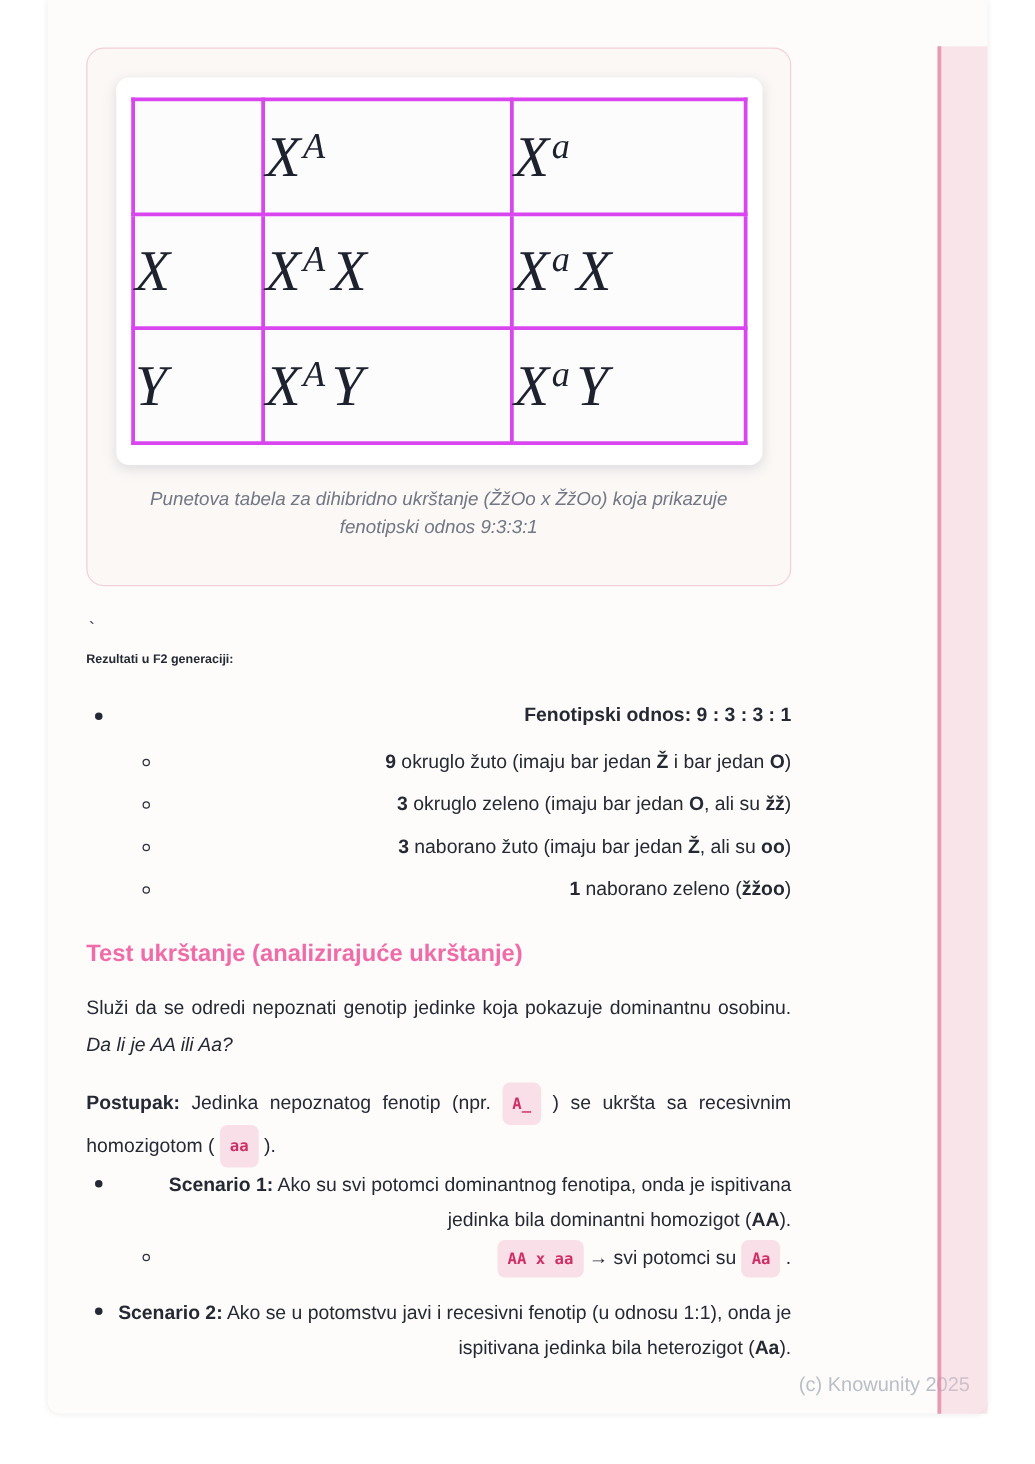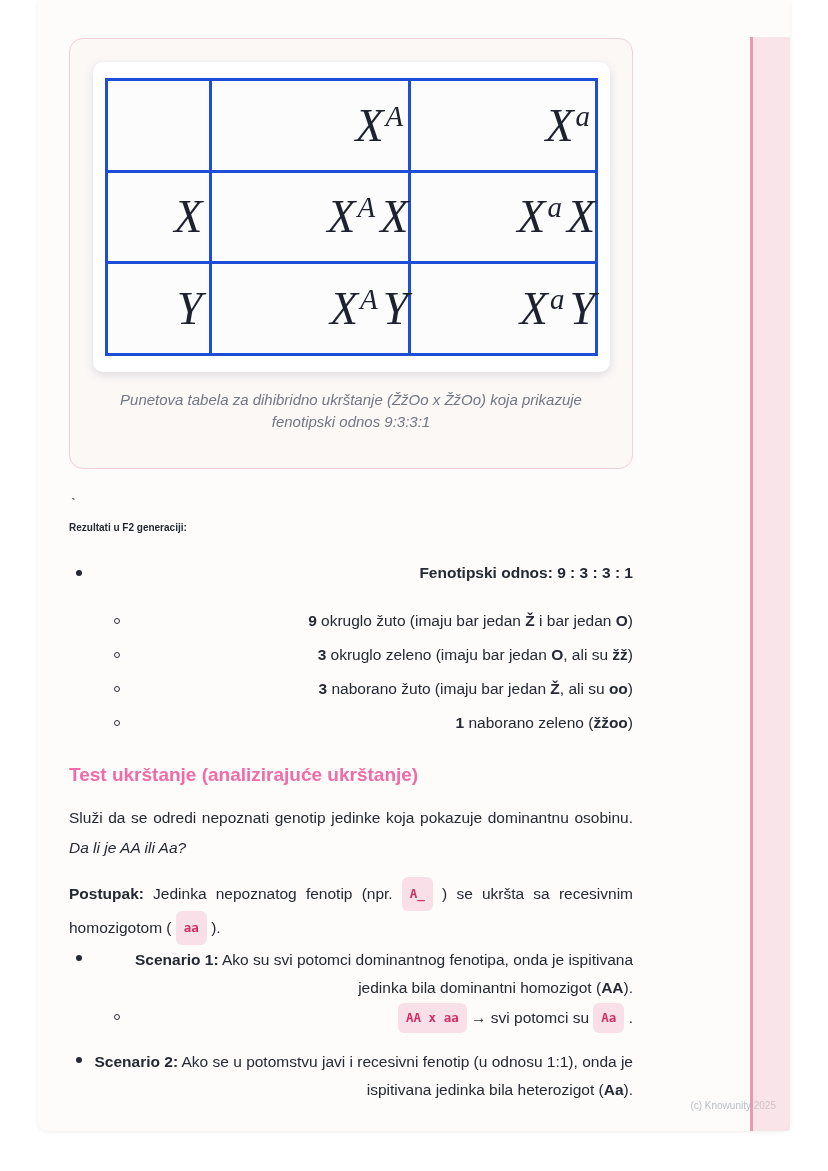--- a/index.html
+++ b/index.html
@@ -39,23 +39,23 @@
     border-radius:10px;
     box-shadow:0 3px 10px rgba(120,120,140,0.22);
     padding:16px 12px;
   }
   table.punnett {
     border-collapse:collapse;
     width:100%; height:100%;
     table-layout:fixed;
   }
   table.punnett td {
-    border:3px solid #1d4ed8;
+    border:3px solid #d946ef;
     background:#fcfcfd;
-    text-align:right; vertical-align:middle;
+    text-align:left; vertical-align:middle;
   }
   table.punnett col.c1 { width:21.3%; }
   table.punnett col.c2 { width:40.6%; }
   table.punnett col.c3 { width:38.1%; }
   .pbase,.ptail {
     font-family:"Liberation Serif", serif;
     font-style:italic; font-weight:500;
     font-size:46px; color:#1d222e;
   }
   .ptail { margin-left:5px; }
@@ -89,21 +89,21 @@
     background:#242933; margin:9px 12px 0 7px;
   }
   .ring {
     flex:0 0 auto; width:6px; height:6px; border-radius:50%;
     border:1.5px solid #2c313c; margin:8px 11px 0 7px; background:transparent;
   }
   .li-text { flex:1 1 auto; font-size:15.5px; line-height:22px; }
 
   .f2-list { margin-top:22px; }
   .f2-title { font-weight:700; font-size:15.5px; line-height:24px; }
-  .f2-sub { margin:25px 0 0 38px; list-style:none; }
+  .f2-sub { margin:14px 0 0 38px; list-style:none; }
   .f2-sub .li { margin-bottom:12px; }
 
   .h-test {
     margin-top:28px;
     font-size:19px; font-weight:700; line-height:26px;
     color:#f06ba8;
   }
   .para {
     margin-top:15px;
     font-size:15.5px; line-height:30px;
@@ -122,21 +122,21 @@
   }
   .scenario-list { }
   .scenario-list > .li { margin-bottom:2px; }
   .scenario-list .li-text { line-height:28px; }
   .scenario-sub { margin:2px 0 14px 38px; list-style:none; }
   .scenario-sub .li-text { line-height:26px; }
   .scenario-sub .ring { margin-top:10px; }
 
   .copyright {
     position:absolute; right:14px; top:1100px;
-    font-size:10px; color:#b9bec7;
+    font-size:16px; color:#b9bec7;
   }
 
   
   .highlight-stripe {
     position:absolute; left:712px; top:37px;
     width:40px; height:1094px;
     background:rgba(243,195,208,0.40);
     border-left:3px solid rgba(224,130,160,0.75);
     pointer-events:none;
   }

